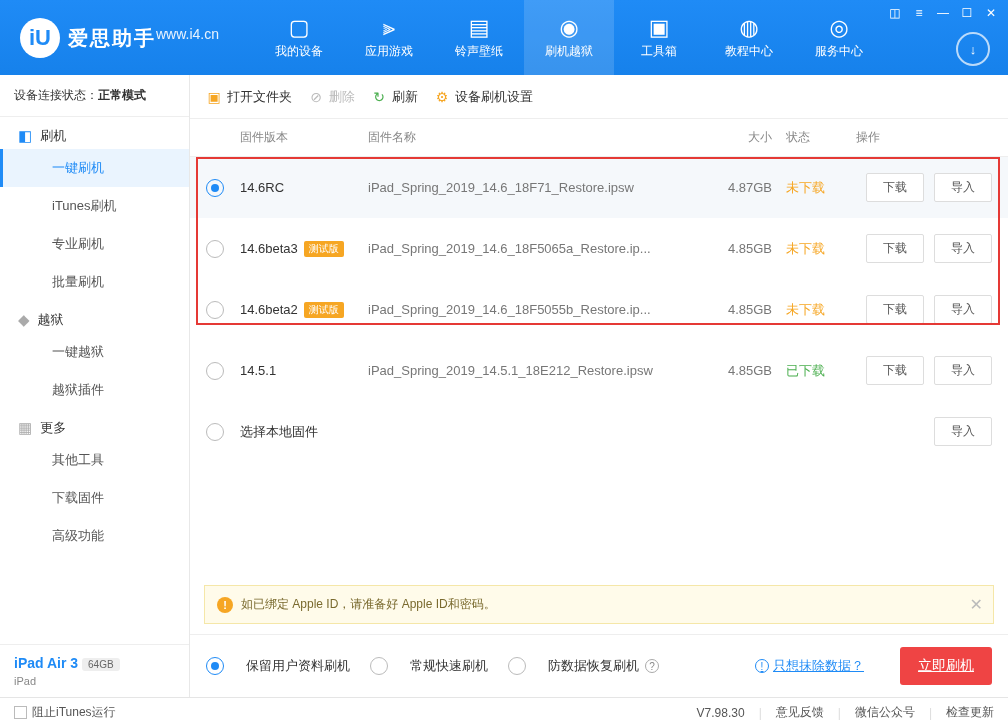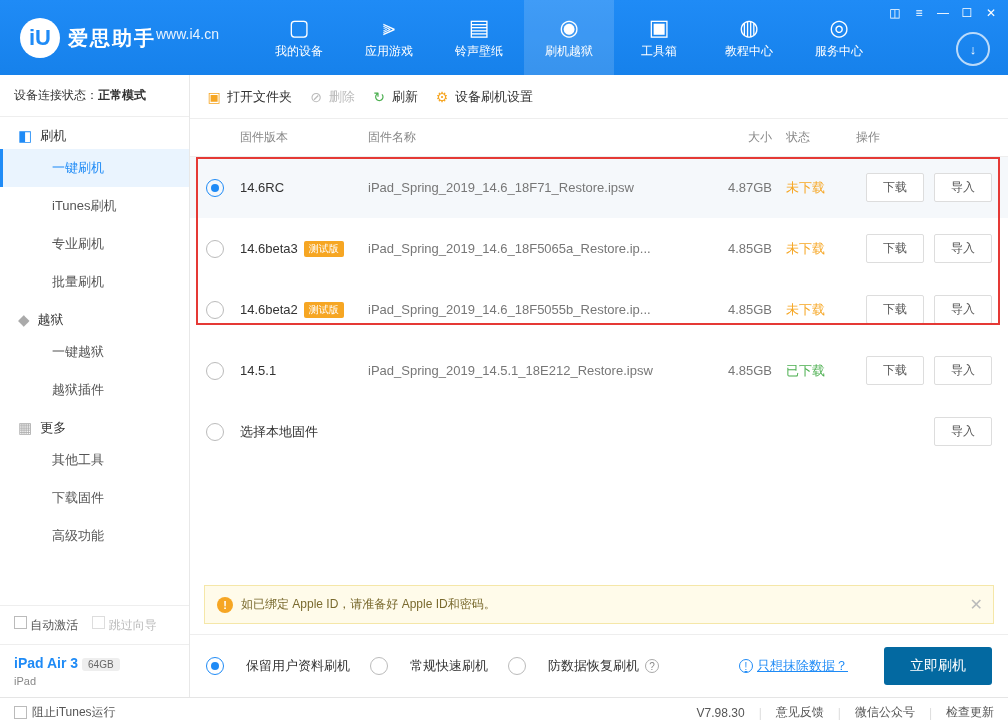--- a/index.html
+++ b/index.html
@@ -75,21 +75,21 @@
 .main-spacer { flex: 1; }
 
 .notice { margin: 0 14px 10px; background: #fffbea; border: 1px solid #f5e7a8; padding: 10px 12px; display: flex; align-items: center; gap: 8px; font-size: 12px; color: #7a6a2e; position: relative; }
 .notice .nicon { width: 16px; height: 16px; background: #f6a623; border-radius: 50%; color: #fff; display: flex; align-items: center; justify-content: center; font-size: 11px; font-weight: bold; }
 .notice .close { position: absolute; right: 10px; color: #bbb; cursor: pointer; font-size: 16px; }
 
 .option-bar { display: flex; align-items: center; padding: 12px 16px; gap: 20px; border-top: 1px solid #eee; font-size: 13px; }
 .opt { display: flex; align-items: center; gap: 6px; }
 .qicon { width: 14px; height: 14px; border: 1px solid #aaa; border-radius: 50%; display: inline-flex; align-items: center; justify-content: center; font-size: 10px; color: #888; }
 .erase-link { color: #1f8bf6; text-decoration: underline; margin-left: auto; display: flex; align-items: center; gap: 4px; cursor: pointer; }
-.primary-btn { background: #0369a1; color: #fff; border: none; border-radius: 3px; padding: 10px 26px; font-size: 14px; cursor: pointer; margin-left: 16px; }
+.primary-btn { background: #ef4444; color: #fff; border: none; border-radius: 3px; padding: 10px 18px; font-size: 14px; cursor: pointer; margin-left: 16px; text-decoration: underline; }
 
 
 .footer { height: 30px; border-top: 1px solid #e5e5e5; display: flex; align-items: center; font-size: 12px; color: #555; padding: 0 14px; }
 .footer .fchk { display: flex; align-items: center; gap: 5px; }
 .footer .right { margin-left: auto; display: flex; align-items: center; gap: 14px; }
 .footer .sep { color: #ddd; }
 .chk { width: 13px; height: 13px; border: 1px solid #bbb; display: inline-block; background: #fff; }
 </style>
 </head>
 <body>
@@ -168,24 +168,20 @@
     <div class="side-group gray">
         <span class="gicon">▦</span>
         <span>更多</span>
       </div>
     <div class="side-item">其他工具</div>
     <div class="side-item">下载固件</div>
     <div class="side-item">高级功能</div>
 
     <div class="side-spacer"></div>
 
-    <div class="side-checks">
-      <label><span class="chk"></span> <span>自动激活</span></label>
-      <label style="color:#bbb;"><span class="chk" style="border-color:#ddd;"></span> <span>跳过向导</span></label>
-    </div>
 
     <div class="device-box">
       <div><span class="device-name">iPad Air 3</span><span class="device-badge">64GB</span></div>
       <div class="device-type">iPad</div>
     </div>
   </div>
 
   <div class="main">
     <div class="toolbar">
       <div class="tb-item">

